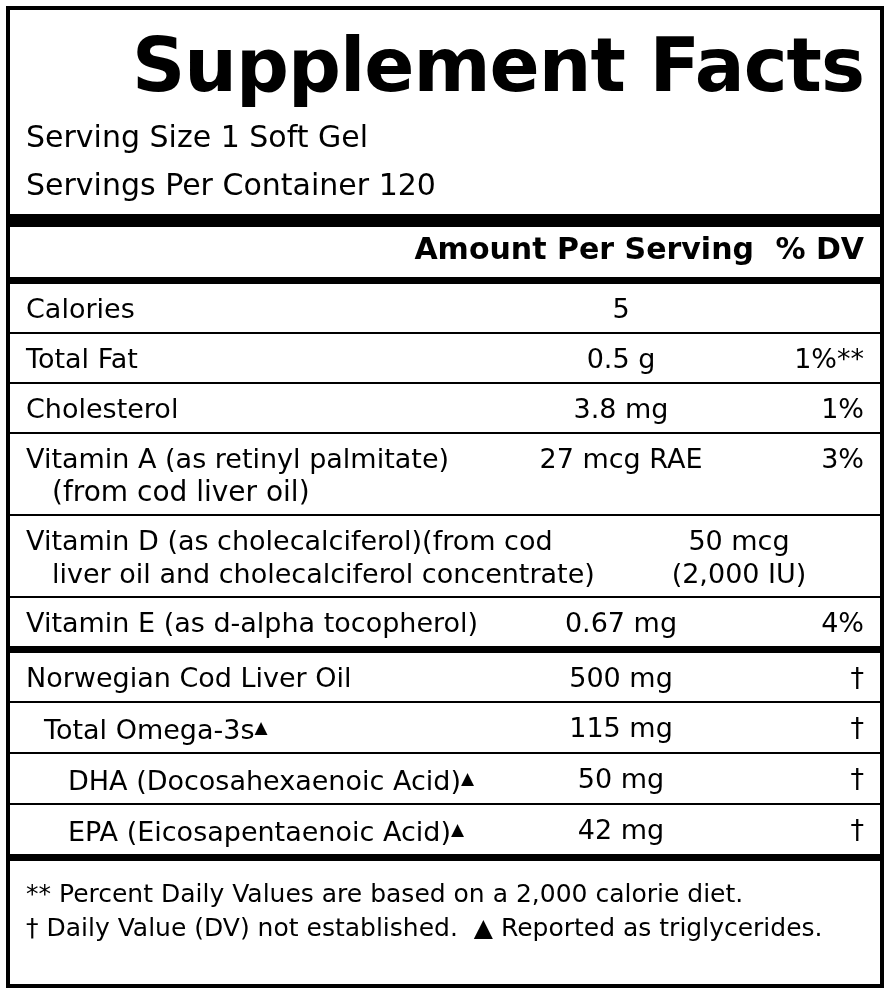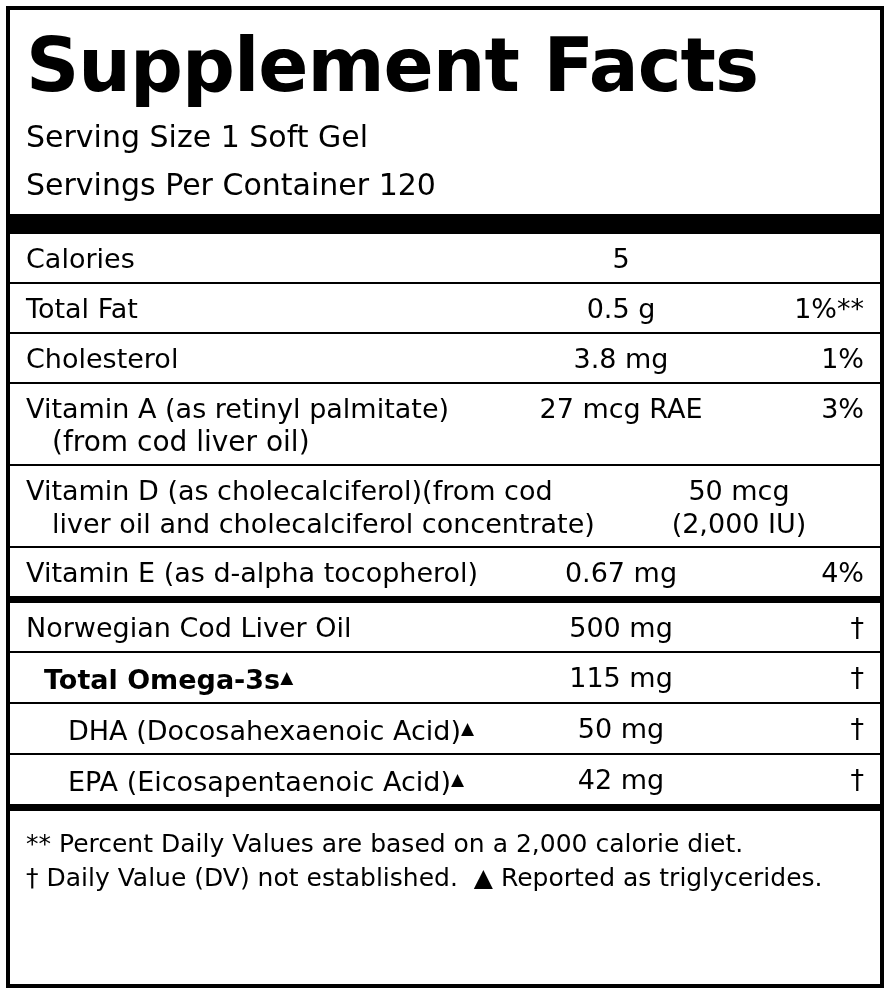--- a/index.html
+++ b/index.html
@@ -31,21 +31,21 @@
     box-sizing: border-box;
     padding: 0 16px;
   }
 
   
   .title {
     font-size: 74px;
     line-height: 86px;
     font-weight: 700;
     letter-spacing: -1px;
-    text-align: left;
+    text-align: right;
     margin-top: 12px;
     white-space: nowrap;
   }
 
   
   .serving {
     font-size: 30px;
     line-height: 38px;
     margin-top: 10px;
   }
@@ -107,21 +107,21 @@
     width: 250px;
     text-align: center;
     white-space: nowrap;
   }
   .row .dv {
     flex: 0 0 auto;
     width: 118px;
     text-align: right;
     white-space: nowrap;
   }
-  .row.indent1 .name { padding-left: 18px; font-weight: bold; }
+  .row.indent1 .name { padding-left: 18px; }
   .row.indent2 .name { padding-left: 42px; }
 
   .tri {
     font-size: 17px;
     vertical-align: 6px;
   }
   .dagger { font-size: 27px; }
 
   
   .foot {
@@ -137,20 +137,24 @@
 <div class="panel">
   <div class="inner">
 
     <div class="title">Supplement Facts</div>
 
     <div class="serving">Serving Size 1 Soft Gel</div>
     <div class="serving">Servings Per Container 120</div>
 
     <div class="rule-thick"></div>
 
+    <div class="hdr">
+      <span class="amt">Amount Per Serving</span>
+      <span class="dv">% DV</span>
+    </div>
 
     <div class="rule-med"></div>
 
     <div class="row">
       <span class="name">Calories</span>
       <span class="amount">5</span>
       <span class="dv"></span>
     </div>
     <div class="rule-thin"></div>
 

